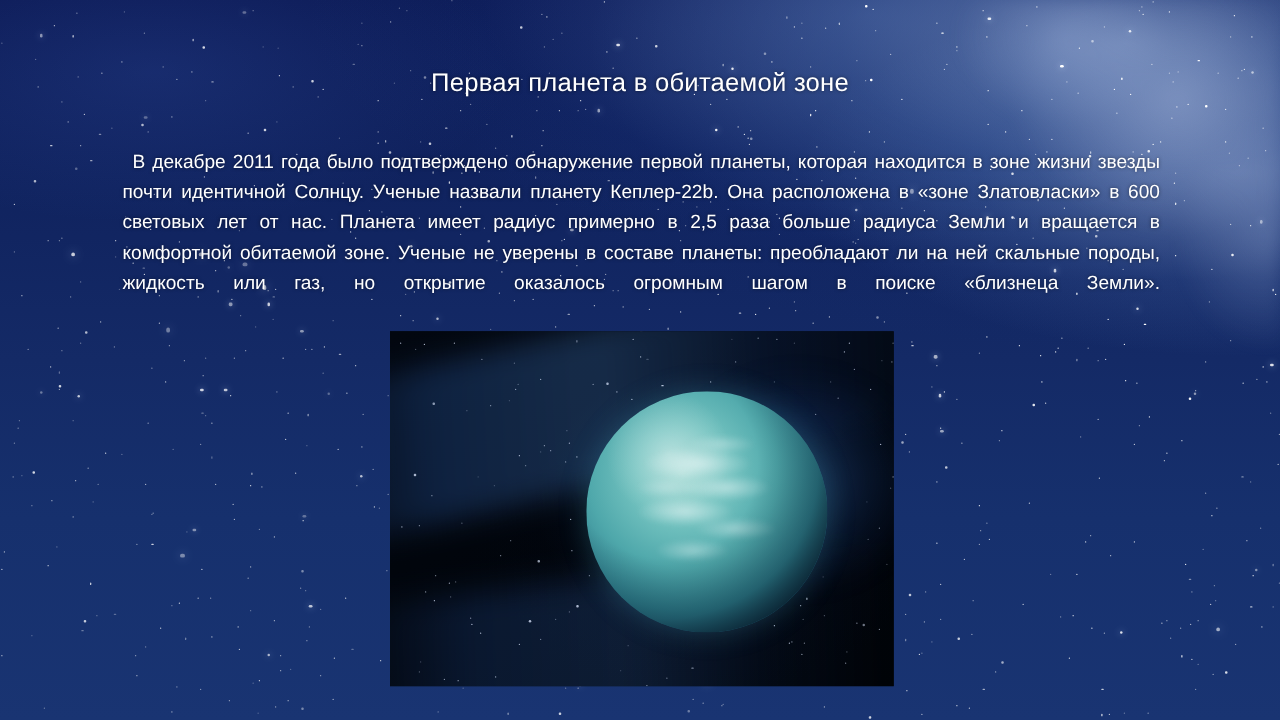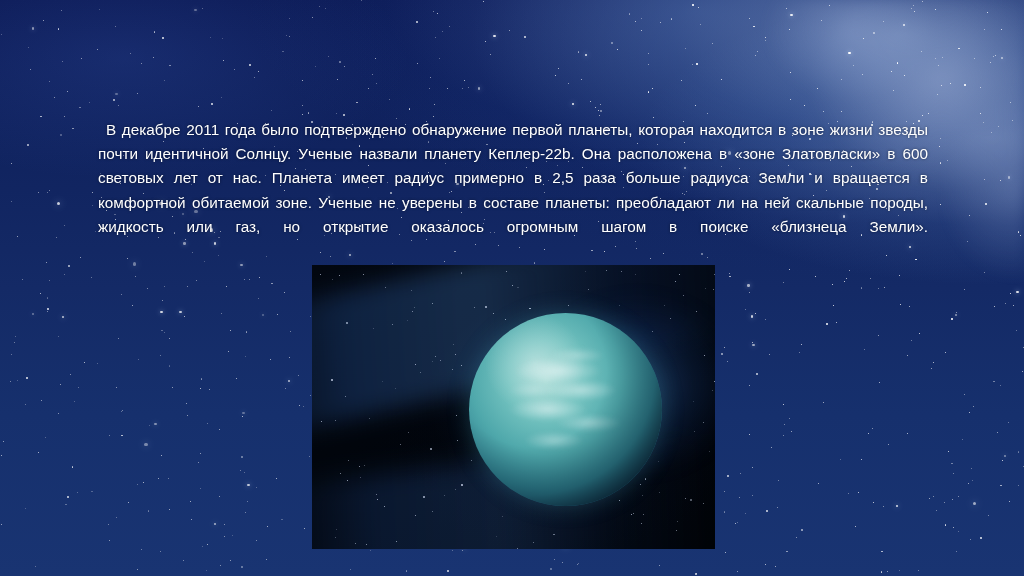--- a/index.html
+++ b/index.html
@@ -1077,20 +1077,21 @@
       <i style="left:1013.3px;top:304.8px;width:1px;height:1px;opacity:0.80"></i>
       <i style="left:729.3px;top:275.8px;width:1.6px;height:1.6px;opacity:0.73"></i>
       <i style="left:81.0px;top:57.8px;width:1px;height:1px;opacity:0.69"></i>
       <i style="left:15.4px;top:336.0px;width:1px;height:1px;opacity:0.39"></i>
       <i style="left:939.2px;top:146.1px;width:1px;height:1px;opacity:1.00"></i>
       <i style="left:38.2px;top:191.9px;width:1px;height:1px;opacity:0.63"></i>
       <i style="left:127.4px;top:235.9px;width:1px;height:1px;opacity:0.62"></i>
       <i style="left:398.2px;top:387.7px;width:1.6px;height:1.6px;opacity:0.85"></i>
     </div>
 
+  <div class="title">Первая планета в обитаемой зоне</div>
 
   <div class="body-text">  В декабре 2011 года было подтверждено обнаружение первой планеты, которая находится в зоне жизни звезды почти идентичной Солнцу. Ученые назвали планету Кеплер-22b. Она расположена в «зоне Златовласки» в 600 световых лет от нас. Планета имеет радиус примерно в 2,5 раза больше радиуса Земли и вращается в комфортной обитаемой зоне. Ученые не уверены в составе планеты: преобладают ли на ней скальные породы, жидкость или газ, но открытие оказалось огромным шагом в поиске «близнеца Земли».</div>
 
   <div class="photo">
     <div class="space"></div>
     <div class="band1"></div>
     <div class="band2"></div>
     <div class="band3"></div>
     <div class="pstars" id="photostars">
         <i style="left:54.1px;top:278.5px;width:1px;height:1px;opacity:0.69"></i>

